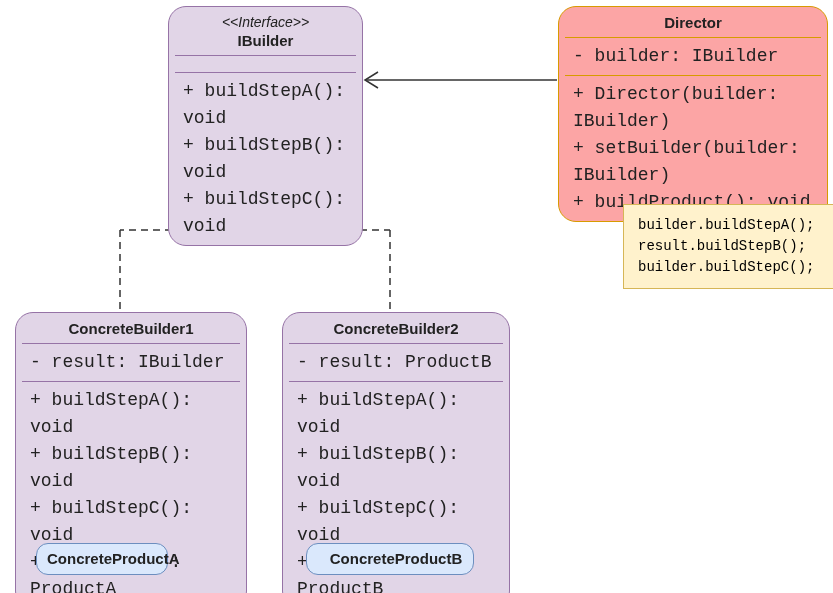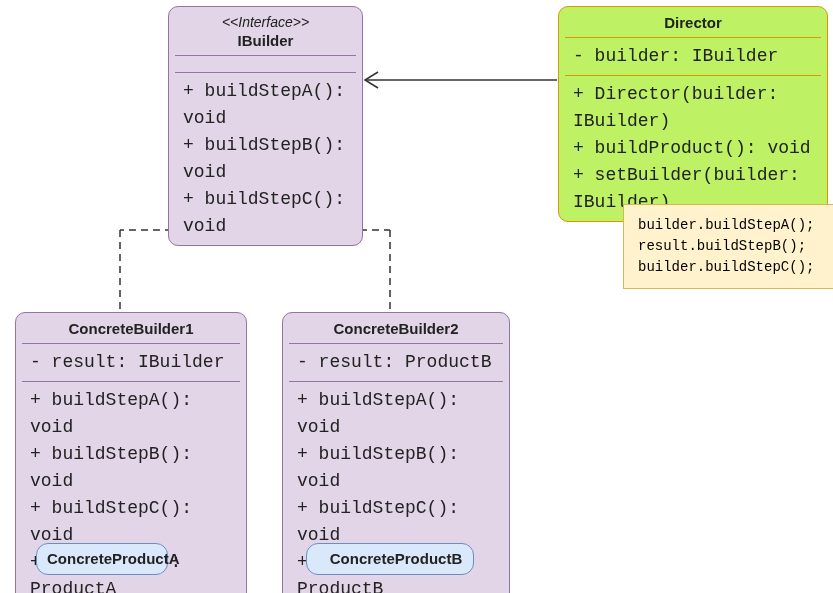--- a/index.html
+++ b/index.html
@@ -6,28 +6,28 @@
     margin: 0;
     padding: 0;
     font-family: 'Segoe UI', Tahoma, Geneva, Verdana, sans-serif;
     background: #ffffff;
     width: 833px;
     height: 593px;
     position: relative;
   }
   .box {
     position: absolute;
-    border-radius: 10px;
+    border-radius: 18px;
     border: 1.5px solid;
     background: #e1d5e7;
     border-color: #9673a6;
     box-sizing: border-box;
   }
   .box.orange {
-    background: #bef264;
+    background: #fca5a5;
     border-color: #d79b00;
   }
   .box.blue {
     background: #dae8fc;
     border-color: #6c8ebf;
     border-radius: 12px;
   }
   .box-title {
     text-align: center;
     font-weight: bold;
@@ -131,22 +131,22 @@
   <div class="box-title">
     <span>Director</span>
   </div>
   <div class="divider"></div>
   <div class="section">
     <div>- builder: IBuilder</div>
   </div>
   <div class="divider"></div>
   <div class="section">
     <div>+ Director(builder: IBuilder)</div>
+    <div>+ setBuilder(builder: IBuilder)</div>
     <div>+ buildProduct(): void</div>
-    <div>+ setBuilder(builder: IBuilder)</div>
   </div>
 </div>
 
 <div class="note" style="left:588px; top:204px; width:248px;margin-left:35px;">
   <div>builder.buildStepA();</div>
   <div>result.buildStepB();</div>
   <div>builder.buildStepC();</div>
   <svg class="note-fold-line" viewBox="0 0 20 20">
     <polygon points="0,0 20,20 0,20" fill="#fff2cc"></polygon>
     <polyline points="0,0 0,20 20,20" fill="none" stroke="#d6b656" stroke-width="1.5"></polyline>

